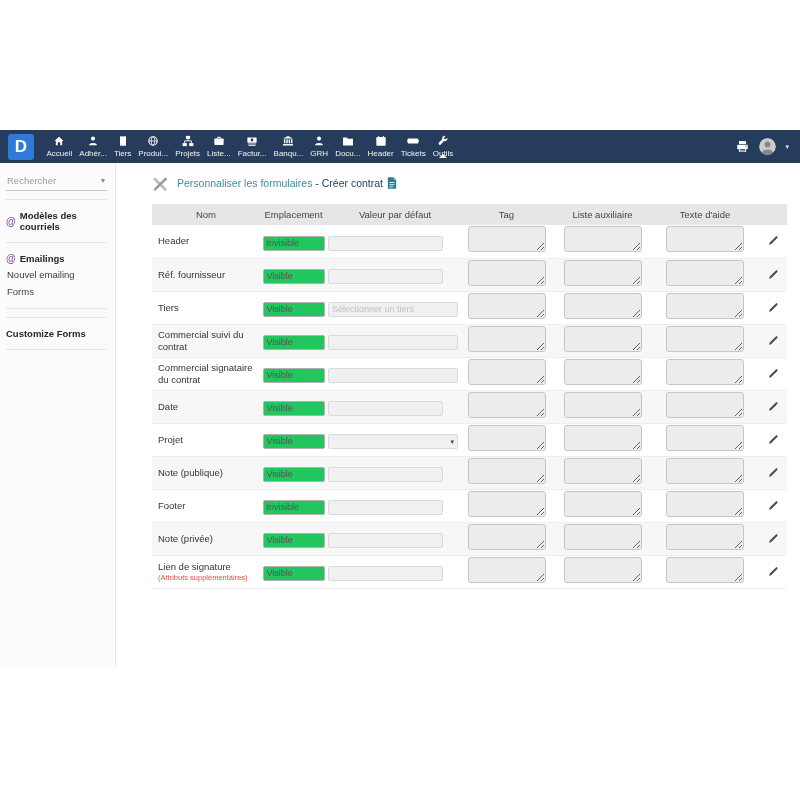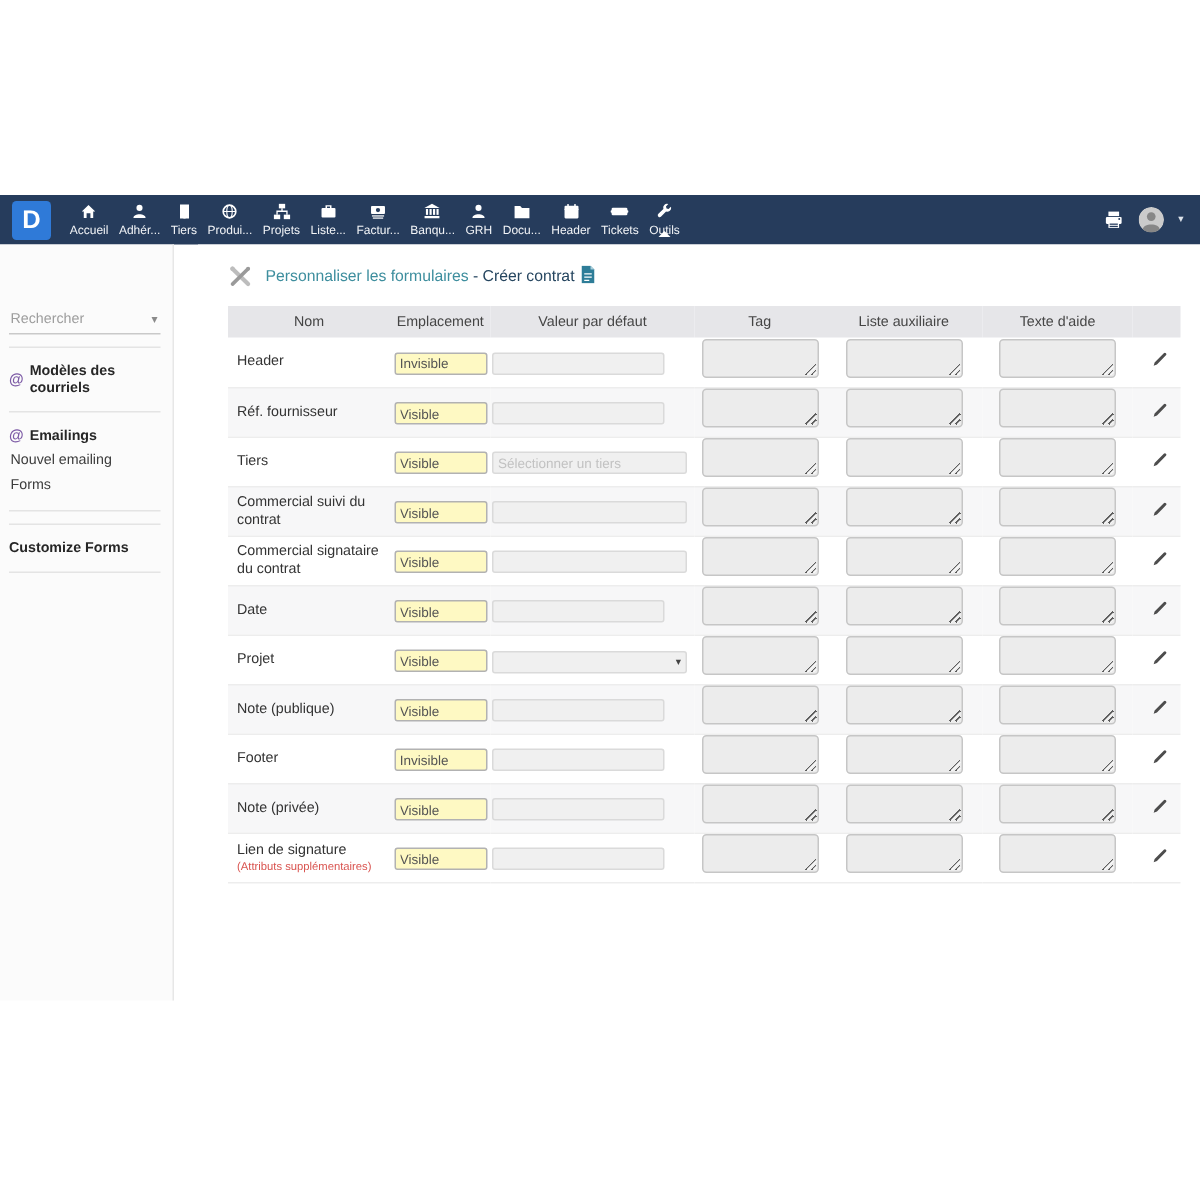--- a/index.html
+++ b/index.html
@@ -29,21 +29,21 @@
   .print-btn svg { width:15px; height:15px; display:block; }
   .avatar { width:17px; height:17px; border-radius:50%; overflow:hidden; display:block; }
   .avatar svg { width:17px; height:17px; display:block; }
   .user-caret { color:#dde3ea; font-size:7px; line-height:1; }
 
   
   .sidebar { position:absolute; left:0; top:163px; width:116px; height:504px;
              background:#fbfbfb; border-right:1px solid #e7e7e7; padding:12px 8px 0 6px;
              font-size:9.5px; color:#3c3c3c; }
   .search-select { display:flex; align-items:center; justify-content:space-between;
-             border-bottom:1px solid #c9c9c9; padding:0 2px 4px 1px; color:#9d9d9d; cursor:pointer;margin-top:32px; }
+             border-bottom:1px solid #c9c9c9; padding:0 2px 4px 1px; color:#9d9d9d; cursor:pointer; }
   .search-caret { font-size:8px; color:#8a8a8a; }
   .side-sep { border:none; border-top:1px solid #e4e4e4; margin:8px 0; }
   .side-item { display:flex; align-items:center; gap:4px; padding:2px 0; cursor:pointer; }
   .side-item .at-ic { color:#7d5ba6; font-weight:bold; font-size:10px; }
   .side-item.bold { font-weight:bold; color:#262626; }
   .side-item.sub { padding:3px 0 3px 1px; }
   .side-item svg { width:11px; height:9px; display:block; }
 
   
   .main { position:absolute; left:132px; top:163px; width:772px; height:504px; background:#fff; }
@@ -61,21 +61,21 @@
   col.c-nom{width:108px} col.c-emp{width:67px} col.c-val{width:136px}
   col.c-tag{width:87px} col.c-lst{width:105px} col.c-txt{width:100px} col.c-edit{width:32px}
   thead th { background:#e6e6e9; font-weight:normal; font-size:9.5px; color:#454545;
              height:21px; text-align:center; }
   tbody tr { border-bottom:1px solid #ededed; }
   tbody tr:nth-child(even) { background:#f7f7f8; }
   tbody td { height:33px; vertical-align:middle; text-align:center; }
   td.name { text-align:left; padding-left:6px; font-size:9.5px; color:#333; line-height:1.25; }
   td.name .subnote { display:block; font-size:7.5px; color:#d9534f; }
   td.val-cell { text-align:left; padding-left:1px; }
-  .empl-input { width:62px; height:15px; background:#fef9c3; border:1px solid #b2b2b2;
+  .empl-input { width:62px; height:15px; background:#22c55e; border:1px solid #b2b2b2;
                 border-radius:2px; font-size:9px; color:#555; padding:0 3px;
                 font-family:"Liberation Sans",sans-serif; }
   .val-input { width:115px; height:15px; background:#f0f0f0; border:1px solid #dadada;
                border-radius:2px; font-size:9px; color:#555; padding:0 3px;
                font-family:"Liberation Sans",sans-serif; }
   .val-input.wide { width:130px; }
   .val-input::placeholder { color:#c2c2c2; }
   .val-select { width:130px; height:15px; background:#f0f0f0; border:1px solid #dadada;
                border-radius:2px; display:inline-flex; align-items:center;
                justify-content:flex-end; padding:0 3px; cursor:pointer; }

